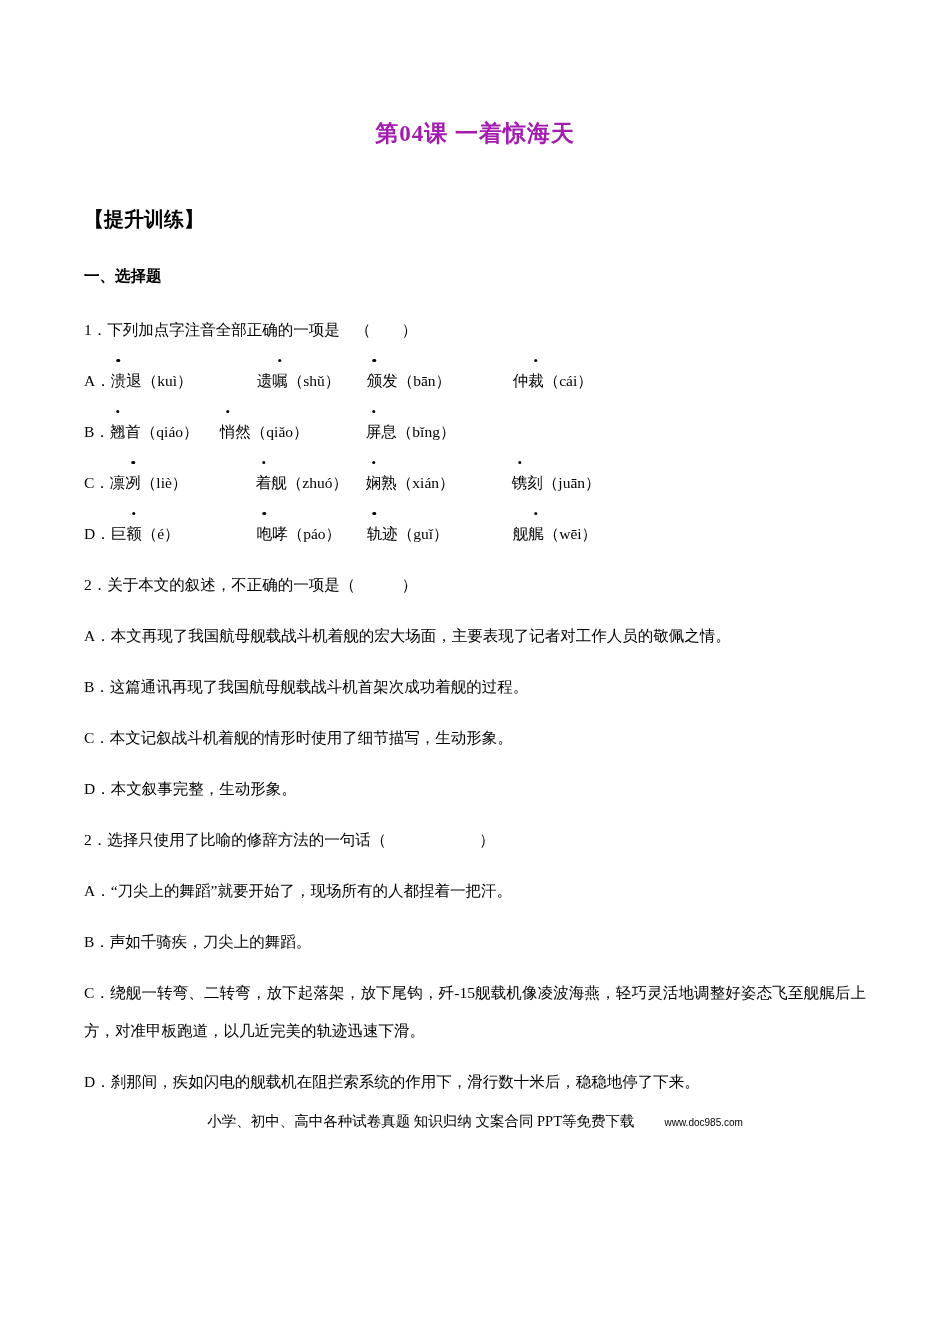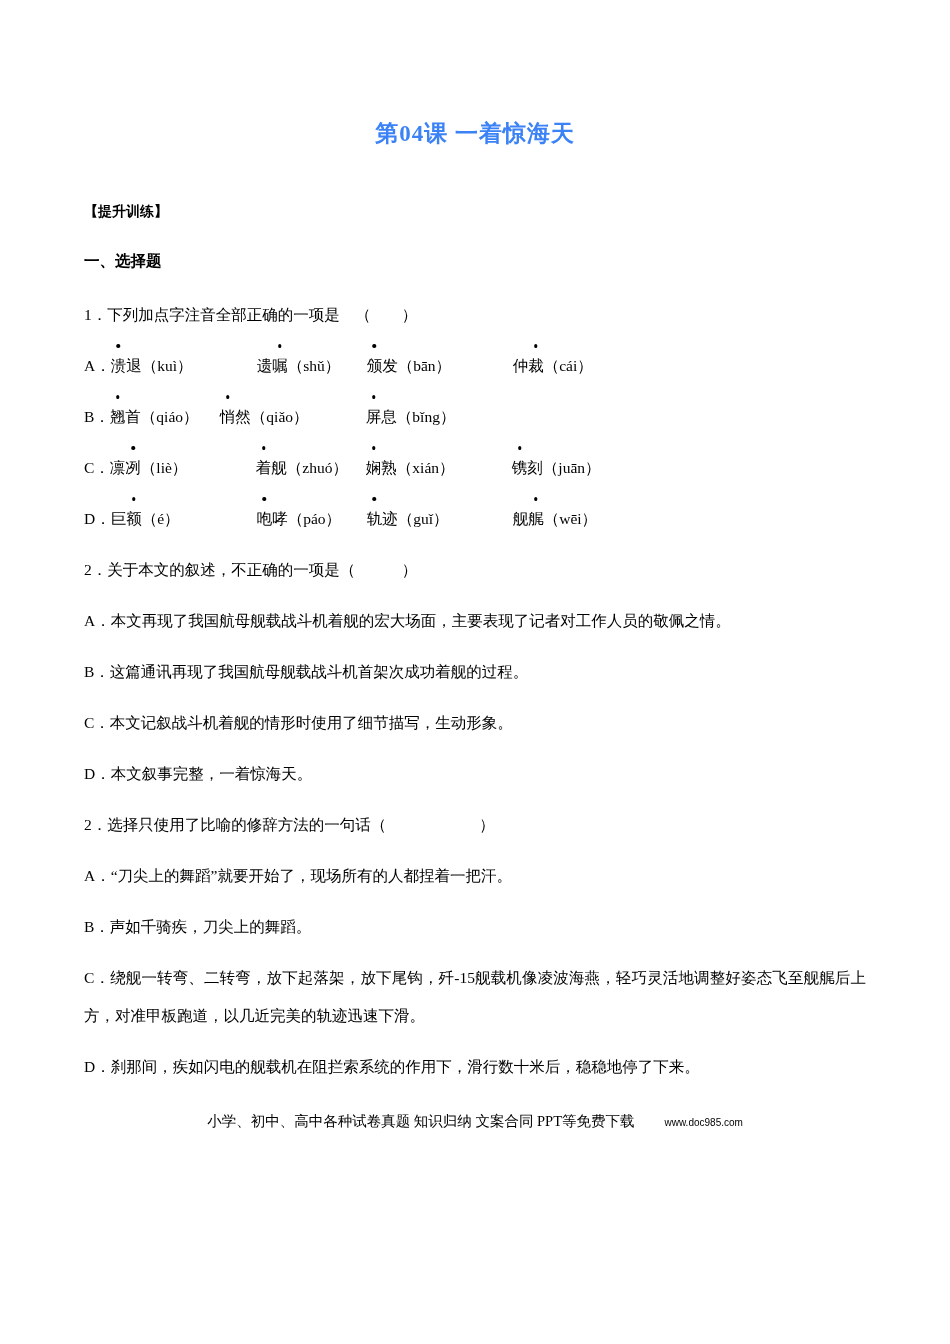--- a/index.html
+++ b/index.html
@@ -7,34 +7,34 @@
   body {
     width: 950px; height: 1344px; position: relative;
     font-family: "Liberation Serif", "DejaVu Serif", serif;
     color: #000;
     overflow: hidden;
   }
   .page { padding: 118px 84px 0 84px; }
 
   .doc-title {
     text-align: center;
-    color: #3b82f6;
+    color: #a21caf;
     font-weight: bold;
     font-size: 23px;
     margin: 0 0 46px 0;
     letter-spacing: 1px;
   }
 
   .line {
     font-size: 15.5px;
     line-height: 2.45;
     margin: 0 0 13px 0;
     text-align: justify;
   }
-  .heading { font-weight: bold; font-size: 14px; }
+  .heading { font-weight: bold; font-size: 20px; }
   .part-header { margin-bottom: 16px; font-weight: bold; }
 
   .question { margin: 0; }
   .stem { }
 
   .pinyin-row { display: flex; white-space: nowrap; text-align: left; }
   .opt-label { flex: 0 0 auto; }
   .word { display: inline-block; }
   .word.w0 { min-width: 146px; }
   .word.w1 { min-width: 110px; }
@@ -100,21 +100,21 @@
           <span class="word w1"><span class="emph">咆</span><span>哮</span><span>（páo）</span></span>
           <span class="word w2"><span class="emph">轨</span><span>迹</span><span>（guǐ）</span></span>
           <span class="word w3"><span>舰</span><span class="emph">艉</span><span>（wēi）</span></span>
         </p>
       </div>
       <div class="question">
         <p class="line stem">2．关于本文的叙述，不正确的一项是（　　　）</p>
         <p class="line option"><span class="opt-label">A．</span><span>本文再现了我国航母舰载战斗机着舰的宏大场面，主要表现了记者对工作人员的敬佩之情。</span></p>
         <p class="line option"><span class="opt-label">B．</span><span>这篇通讯再现了我国航母舰载战斗机首架次成功着舰的过程。</span></p>
         <p class="line option"><span class="opt-label">C．</span><span>本文记叙战斗机着舰的情形时使用了细节描写，生动形象。</span></p>
-        <p class="line option"><span class="opt-label">D．</span><span>本文叙事完整，一着惊海天。</span></p>
+        <p class="line option"><span class="opt-label">D．</span><span>本文叙事完整，生动形象。</span></p>
       </div>
       <div class="question">
         <p class="line stem">2．选择只使用了比喻的修辞方法的一句话（　　　　　　）</p>
         <p class="line option"><span class="opt-label">A．</span><span>“刀尖上的舞蹈”就要开始了，现场所有的人都捏着一把汗。</span></p>
         <p class="line option"><span class="opt-label">B．</span><span>声如千骑疾，刀尖上的舞蹈。</span></p>
         <p class="line option"><span class="opt-label">C．</span><span>绕舰一转弯、二转弯，放下起落架，放下尾钩，歼-15舰载机像凌波海燕，轻巧灵活地调整好姿态飞至舰艉后上方，对准甲板跑道，以几近完美的轨迹迅速下滑。</span></p>
         <p class="line option"><span class="opt-label">D．</span><span>刹那间，疾如闪电的舰载机在阻拦索系统的作用下，滑行数十米后，稳稳地停了下来。</span></p>
       </div>
     </div>
 </div>

